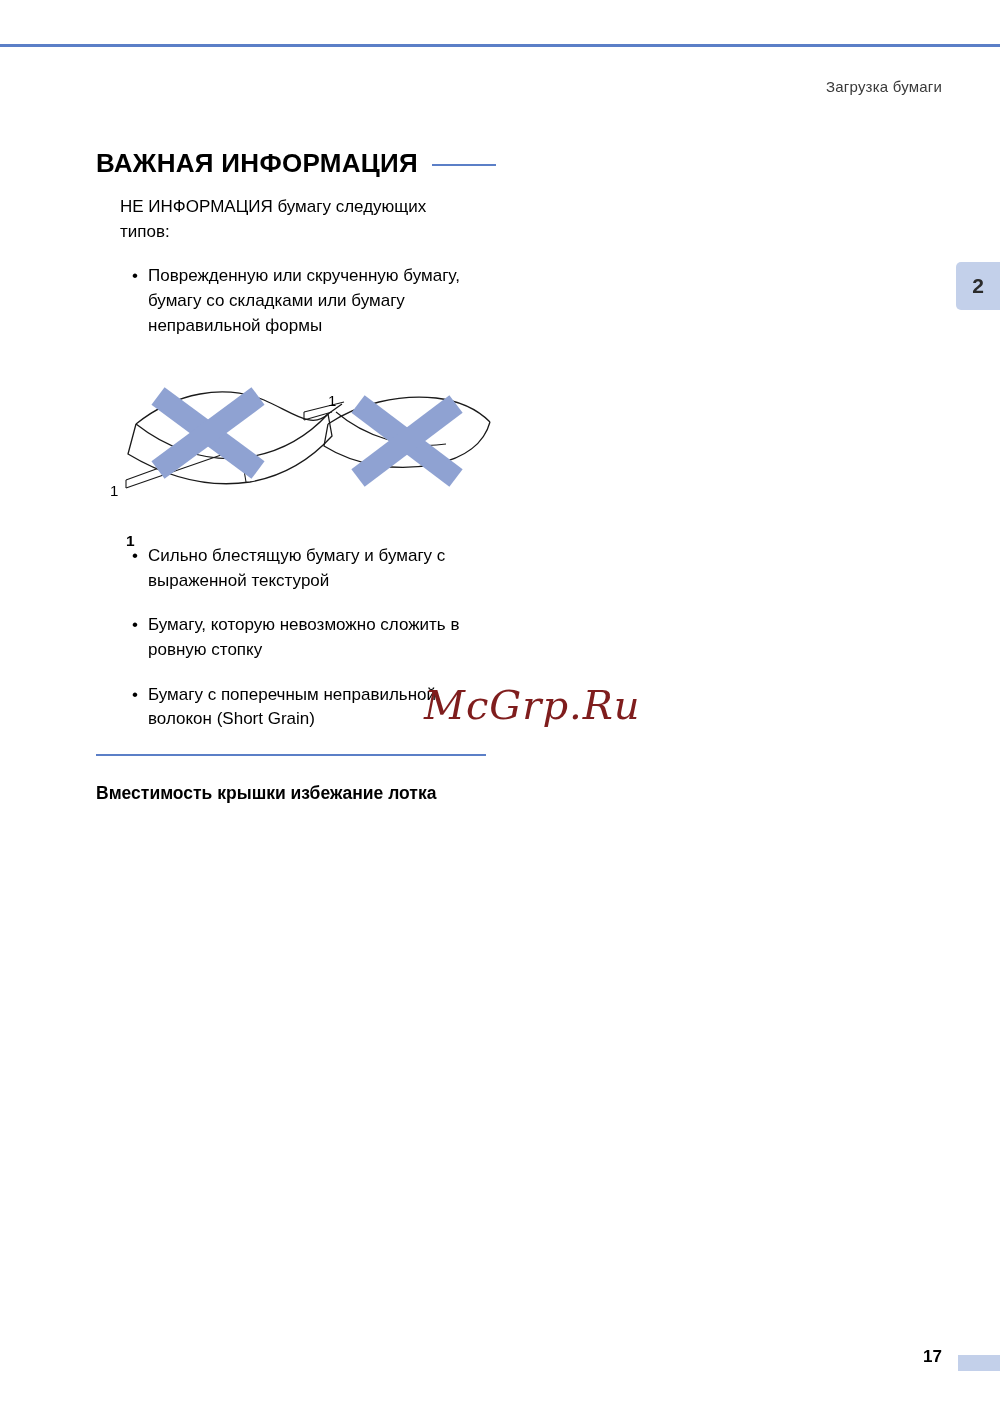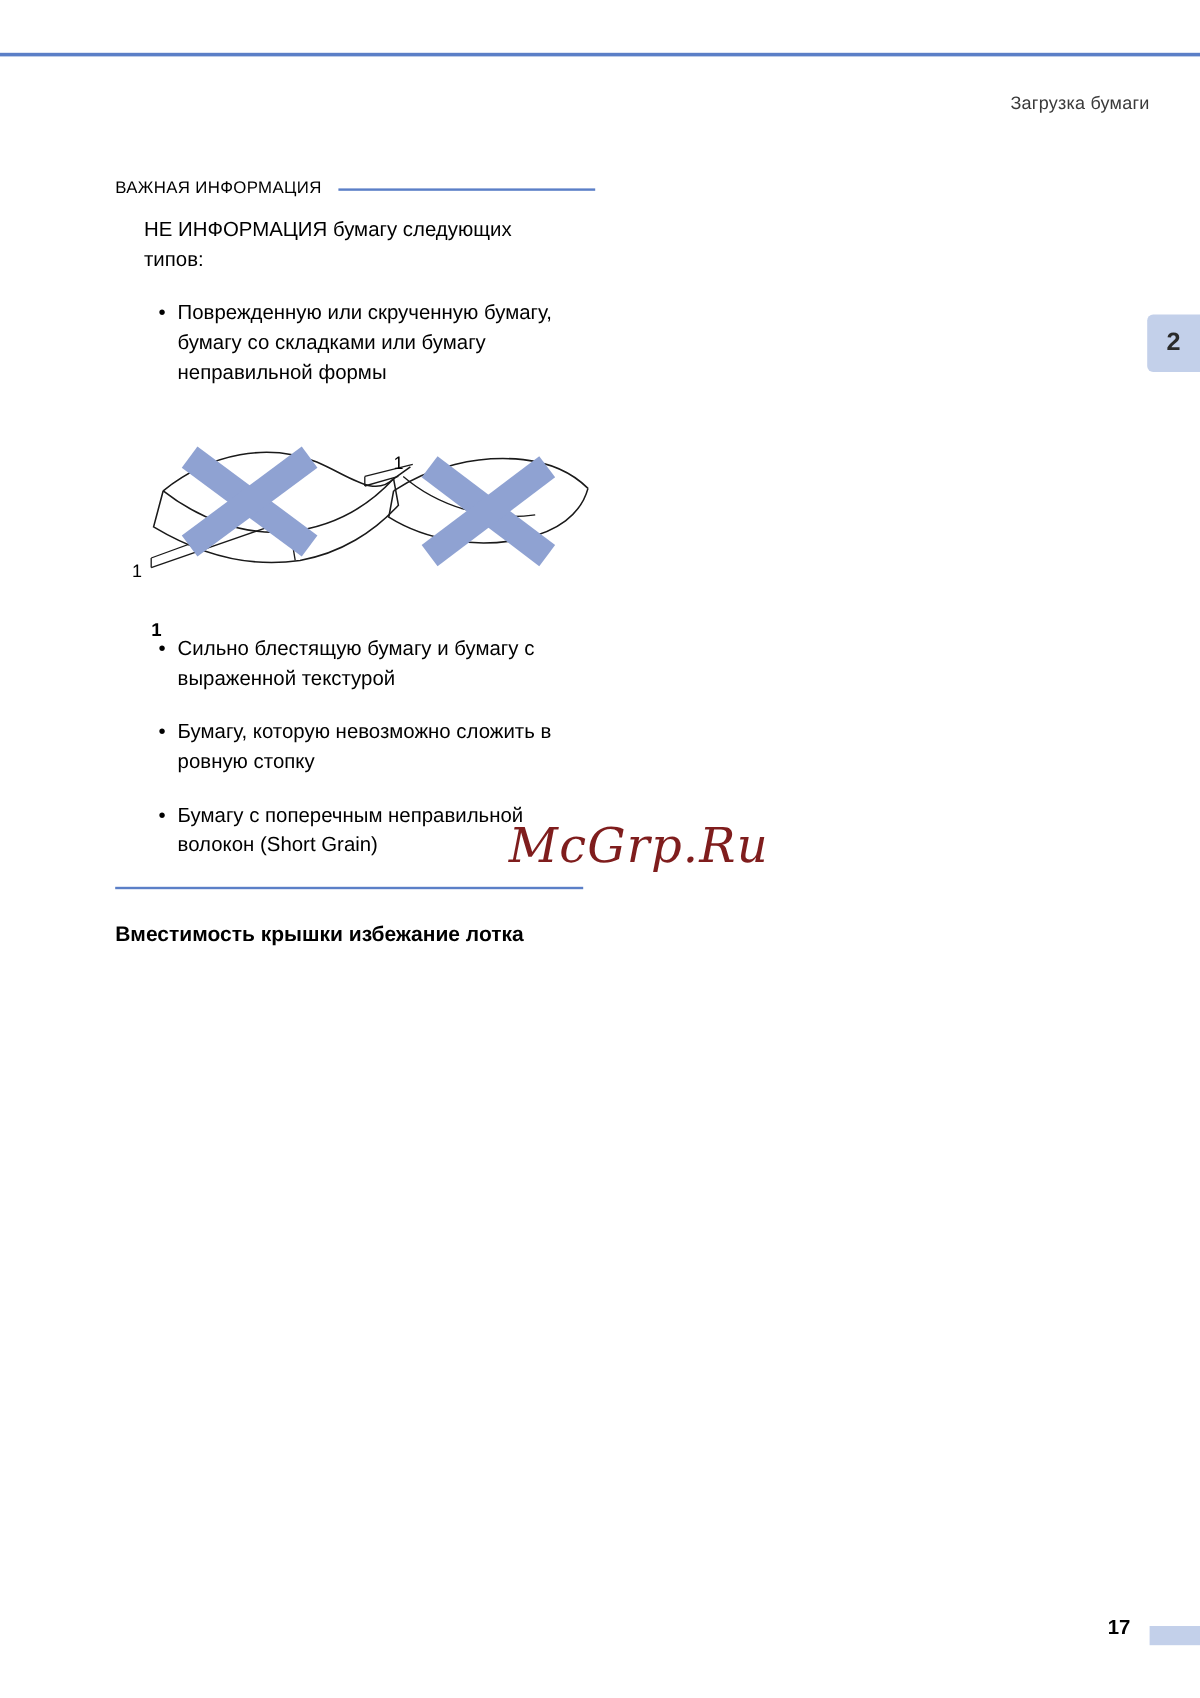--- a/index.html
+++ b/index.html
@@ -29,21 +29,21 @@
     left: 0;
     top: 44px;
     width: 1000px;
     height: 3px;
     background: #5b7fc7;
   }
 
   
   .running-header {
     position: absolute;
-    right: 42px;
+    right: 58px;
     top: 78px;
     font-size: 15px;
     color: #3a3a3a;
     letter-spacing: 0.2px;
   }
 
   
   .chapter-tab {
     position: absolute;
     right: 0;
@@ -71,22 +71,22 @@
   }
 
   
   .important-head {
     display: flex;
     align-items: center;
     gap: 14px;
   }
   .important-head h2 {
     margin: 0;
-    font-size: 14px;
-    font-weight: normal;
+    font-size: 26px;
+    font-weight: bold;
     letter-spacing: 0.3px;
     white-space: nowrap;
   }
   .important-rule {
     flex: 1 1 auto;
     height: 2px;
     background: #5b7fc7;
     margin-top: 3px;
     min-width: 30px;
   }

